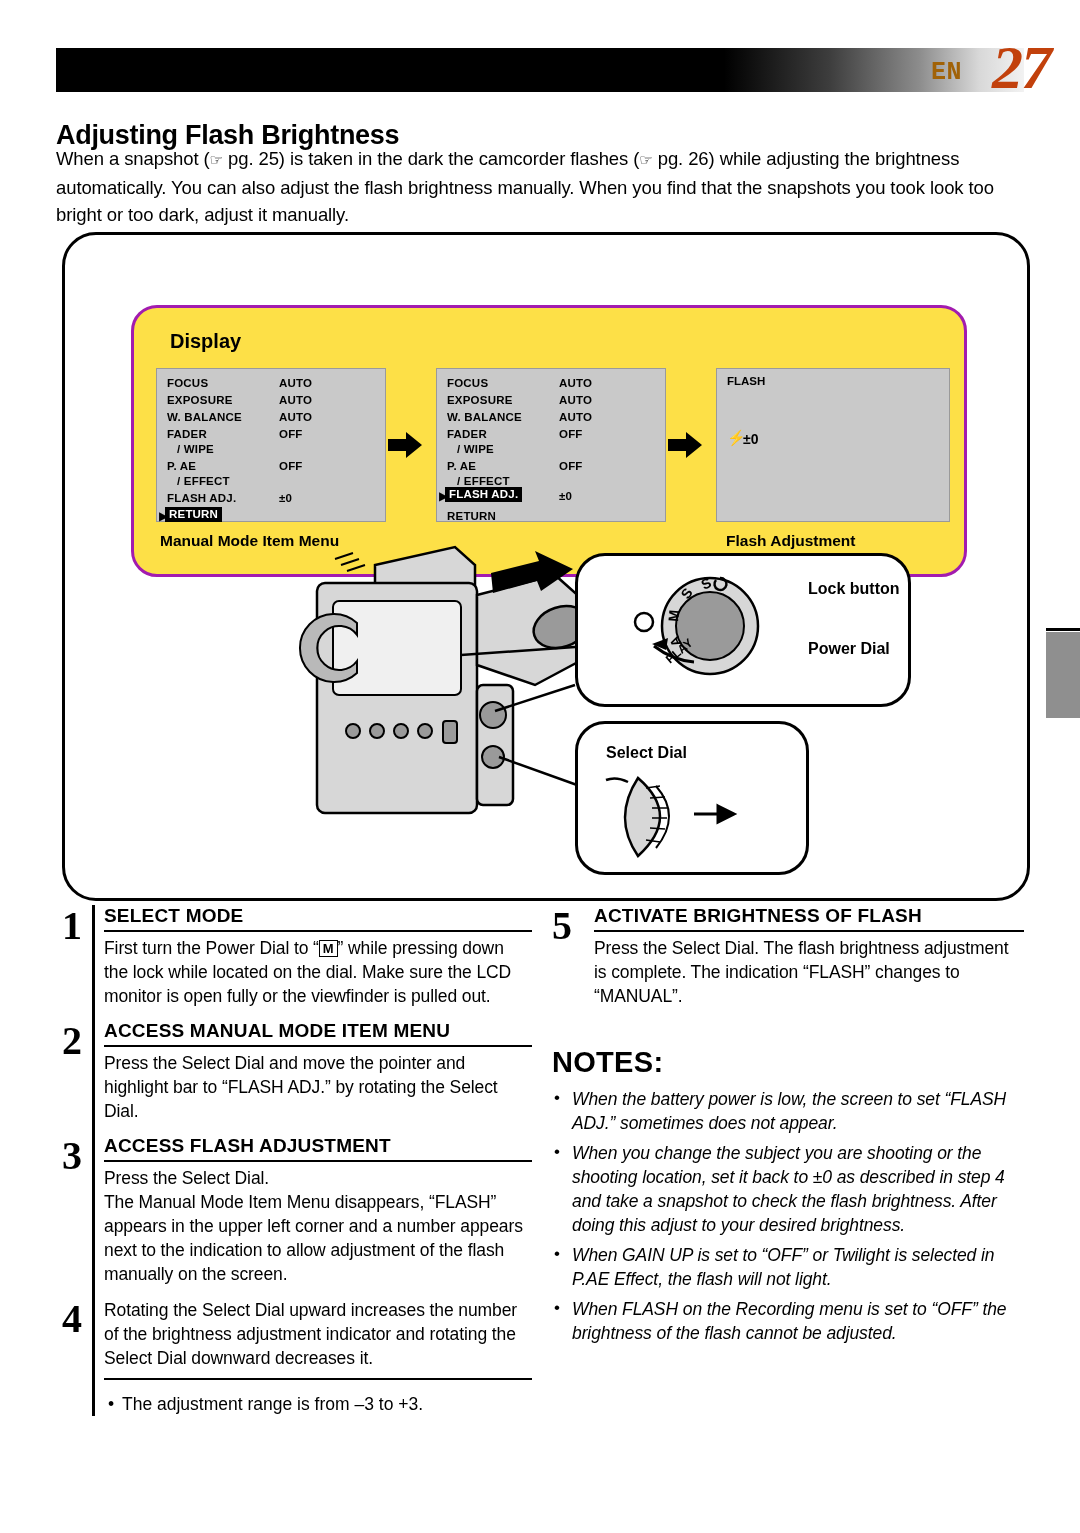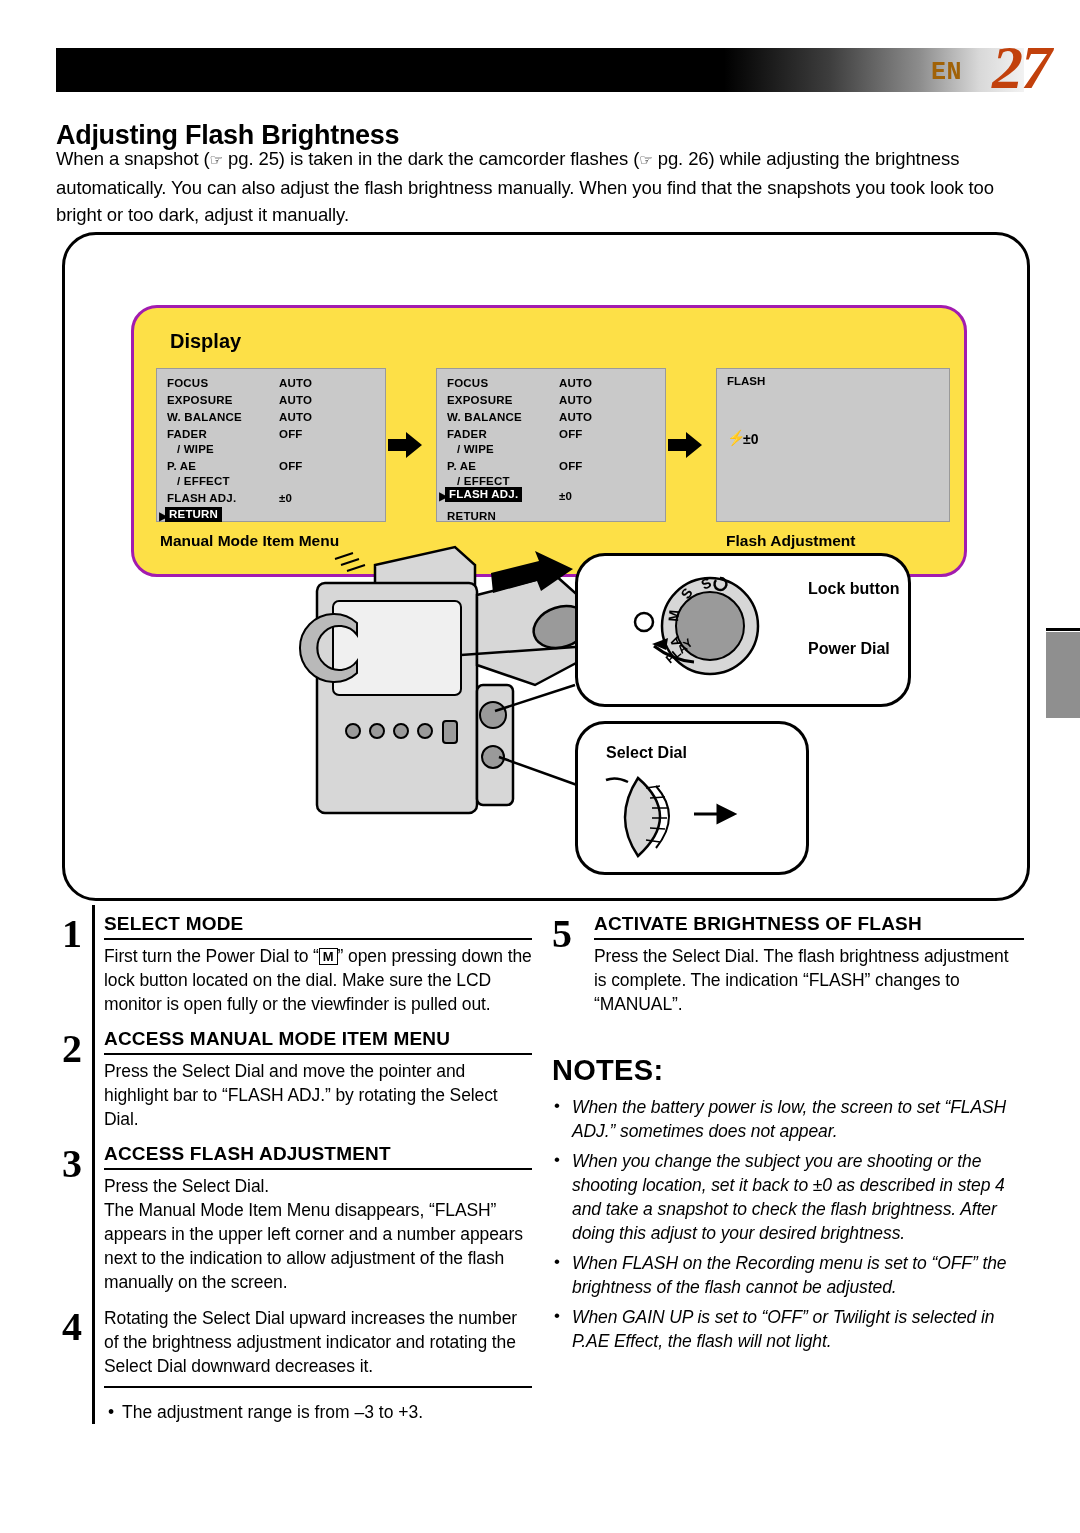--- a/index.html
+++ b/index.html
@@ -111,21 +111,21 @@
   .colR { position:absolute; left:552px; top:905px; width:472px; }
 
   .step { position:relative; padding-left:42px; margin-bottom:2px; }
   .stepnum {
     position:absolute; left:0; top:2px;
     font-family:"Liberation Serif", serif;
     font-size:40px; font-weight:bold; line-height:38px;
   }
   .stephead {
     font-size:19px; font-weight:bold; letter-spacing:0.2px;
-    border-bottom:2px solid #000; padding-bottom:3px; margin-bottom:4px;margin-top:8px;
+    border-bottom:2px solid #000; padding-bottom:3px; margin-bottom:4px;
   }
   .stepbody { font-size:17.5px; line-height:24px; letter-spacing:-0.1px; }
   .vbar { position:absolute; left:30px; top:0; bottom:0; width:3px; background:#000; }
 
   .m-glyph {
     display:inline-block; border:1.5px solid #000; padding:0 3px;
     font-size:13px; font-weight:bold; line-height:15px; vertical-align:1px;
   }
 
   .notes-title { font-size:29px; font-weight:bold; margin:6px 0 8px 0; letter-spacing:0.3px; }
@@ -301,21 +301,21 @@
     </div>
   </div>
 
   <div class="colL">
     <div class="vbar"></div>
 
     <div class="step">
       <div class="stepnum">1</div>
       <div class="stephead">SELECT MODE</div>
       <div class="stepbody">
-        <span>First turn the Power Dial to “</span><span class="m-glyph">M</span><span>” open pressing down the lock button located on the dial. Make sure the LCD monitor is open fully or the viewfinder is pulled out.</span>
+        <span>First turn the Power Dial to “</span><span class="m-glyph">M</span><span>” while pressing down the lock while located on the dial. Make sure the LCD monitor is open fully or the viewfinder is pulled out.</span>
       </div>
     </div>
 
     <div class="step" style="margin-top:12px;">
       <div class="stepnum">2</div>
       <div class="stephead">ACCESS MANUAL MODE ITEM MENU</div>
       <div class="stepbody">Press the Select Dial and move the pointer and highlight bar to “FLASH ADJ.” by rotating the Select Dial.</div>
     </div>
 
     <div class="step" style="margin-top:12px;">
@@ -337,19 +337,19 @@
   <div class="colR">
     <div class="step">
       <div class="stepnum">5</div>
       <div class="stephead">ACTIVATE BRIGHTNESS OF FLASH</div>
       <div class="stepbody">Press the Select Dial. The flash brightness adjustment is complete. The indication “FLASH” changes to “MANUAL”.</div>
     </div>
 
     <div class="notes-title" style="margin-top:38px;">NOTES:</div>
     <div class="note">When the battery power is low, the screen to set “FLASH ADJ.” sometimes does not appear.</div>
     <div class="note">When you change the subject you are shooting or the shooting location, set it back to ±0 as described in step 4 and take a snapshot to check the flash brightness. After doing this adjust to your desired brightness.</div>
+    <div class="note">When GAIN UP is set to “OFF” or Twilight is selected in P.AE Effect, the flash will not light.</div>
     <div class="note">When FLASH on the Recording menu is set to “OFF” the brightness of the flash cannot be adjusted.</div>
-    <div class="note">When GAIN UP is set to “OFF” or Twilight is selected in P.AE Effect, the flash will not light.</div>
   </div>
 
   <div class="side-line"></div>
   <div class="side-tab"></div>
 </div>
 
 </body></html>

